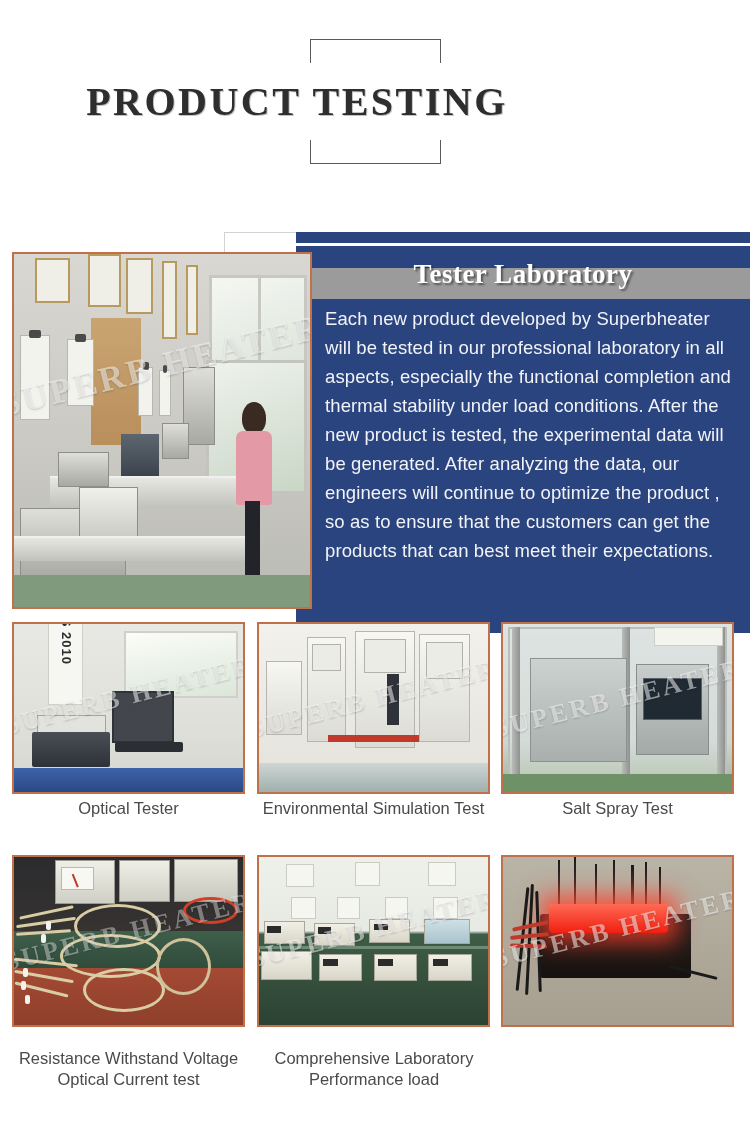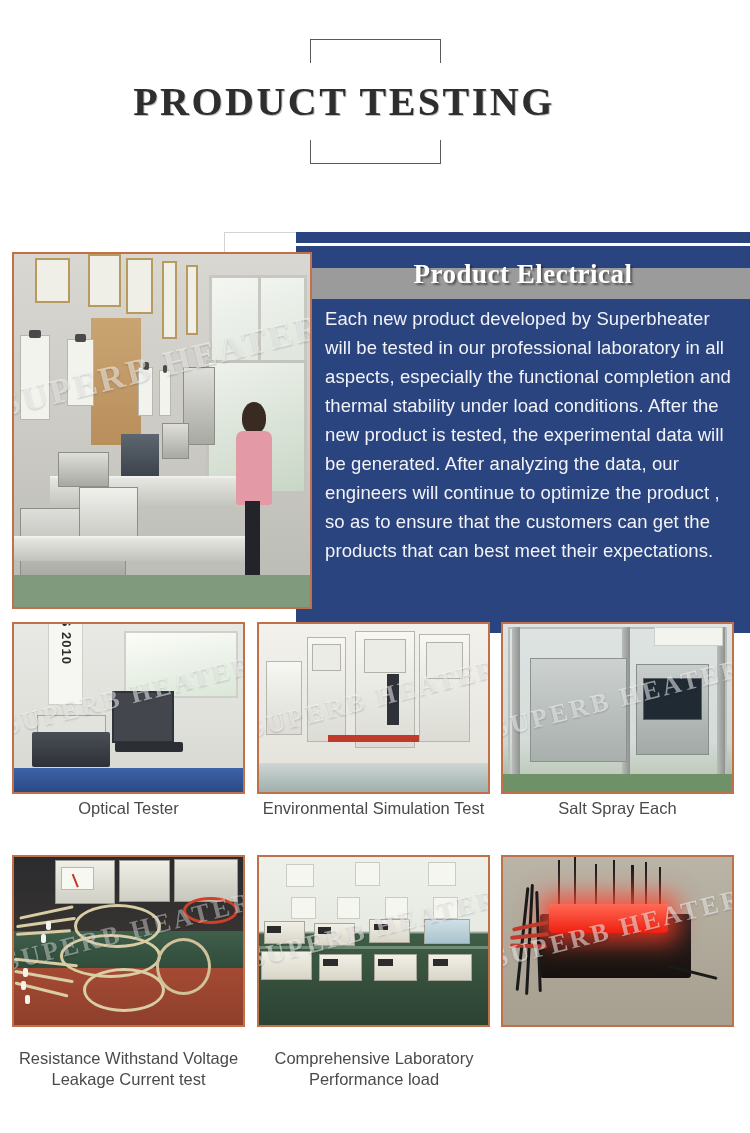--- a/index.html
+++ b/index.html
@@ -15,21 +15,20 @@
     position:absolute; left:310px; width:131px; height:24px;
     border-left:1.5px solid #5a5a5a; border-right:1.5px solid #5a5a5a;
   }
   .bracket-top   { top:39px;  border-top:1.5px solid #5a5a5a; }
   .bracket-bottom{ top:140px; border-bottom:1.5px solid #5a5a5a; }
   .page-title {
     position:absolute; left:0; top:78px; width:594px; text-align:center;
     font-family:"Liberation Serif", serif; font-weight:bold;
     font-size:40px; letter-spacing:2.5px; color:#2e2e2e;
     text-shadow:1px 1px 0 rgba(120,120,120,.45);
-    margin-left:47px;
   }
 
   .hero-ghost-box {
     position:absolute; left:224px; top:232px; width:160px; height:44px;
     border:1px solid #d3d3d3; background:#fff;
   }
 
   .blue-panel {
     position:absolute; left:296px; top:232px; width:454px; height:401px;
     background:#2a4480;
@@ -154,21 +153,21 @@
     <div class="bracket bracket-top"></div>
     <div class="page-title">PRODUCT TESTING</div>
     <div class="bracket bracket-bottom"></div>
   </div>
 
   <div class="hero-ghost-box"></div>
 
   <div class="blue-panel">
     <div class="whiteline"></div>
     <div class="gray-band"></div>
-    <div class="panel-title">Product Electrical</div>
+    <div class="panel-title">Tester Laboratory</div>
     <div class="panel-body">Each new product developed by Superbheater will be tested in our professional laboratory in all aspects, especially the functional completion and thermal stability under load conditions. After the new product is tested, the experimental data will be generated. After analyzing the data, our engineers will continue to optimize the product , so as to ensure that the customers can get the products that can best meet their expectations.</div>
   </div>
 
   <div class="frame hero-photo">
     <div class="ph">
       <div class="lab-bg"></div>
       <div class="cert" style="left:7%;top:1%;width:12%;height:13%"></div>
       <div class="cert" style="left:25%;top:0%;width:11%;height:15%"></div>
       <div class="cert" style="left:38%;top:1%;width:9%;height:16%"></div>
       <div class="cert" style="left:50%;top:2%;width:5%;height:22%"></div>
@@ -241,21 +240,21 @@
           <div class="salt-screen"></div>
         </div>
       <div class="salt-label"></div>
       <div class="salt-floor"></div>
       <div class="wm" style="font-size:26px;top:36%">SUPERB HEATER</div>
     </div>
   </div>
 
   <div class="cell-cap" style="left:12px;top:798px;width:233px">Optical Tester</div>
   <div class="cell-cap" style="left:251px;top:798px;width:245px">Environmental Simulation Test</div>
-  <div class="cell-cap" style="left:501px;top:798px;width:233px">Salt Spray Each</div>
+  <div class="cell-cap" style="left:501px;top:798px;width:233px">Salt Spray Test</div>
 
   <div class="frame" style="left:12px;top:855px;width:233px;height:172px">
     <div class="ph">
       <div class="cab-bg"></div>
       <div class="cab-meter" style="left:18%;top:2%;width:26%;height:26%">
           <div class="cab-meterface">
             <div class="cab-needle"></div>
           </div>
         </div>
       <div class="cab-meter" style="left:46%;top:2%;width:22%;height:25%"></div>
@@ -335,20 +334,20 @@
       <div class="mt-lredcable" style="left:4%;top:40%;width:16%;height:4px;transform:rotate(-12deg)"></div>
       <div class="mt-lredcable" style="left:3%;top:46%;width:17%;height:4px;transform:rotate(-6deg)"></div>
       <div class="mt-lredcable" style="left:3%;top:52%;width:16%;height:4px;transform:rotate(2deg)"></div>
       <div class="mt-cable" style="left:72%;top:68%;width:22%;height:3px;transform:rotate(14deg)"></div>
       <div class="wm" style="font-size:26px;top:34%">SUPERB HEATER</div>
     </div>
   </div>
 
   <div class="cell-cap" style="left:6px;top:1048px;width:245px">
     <div>Resistance Withstand Voltage</div>
-    <div>Leakage Current test</div>
+    <div>Optical Current test</div>
   </div>
   <div class="cell-cap" style="left:255px;top:1048px;width:238px">
     <div>Comprehensive Laboratory</div>
     <div>Performance load</div>
   </div>
 
 </div>
 
 </body></html>

